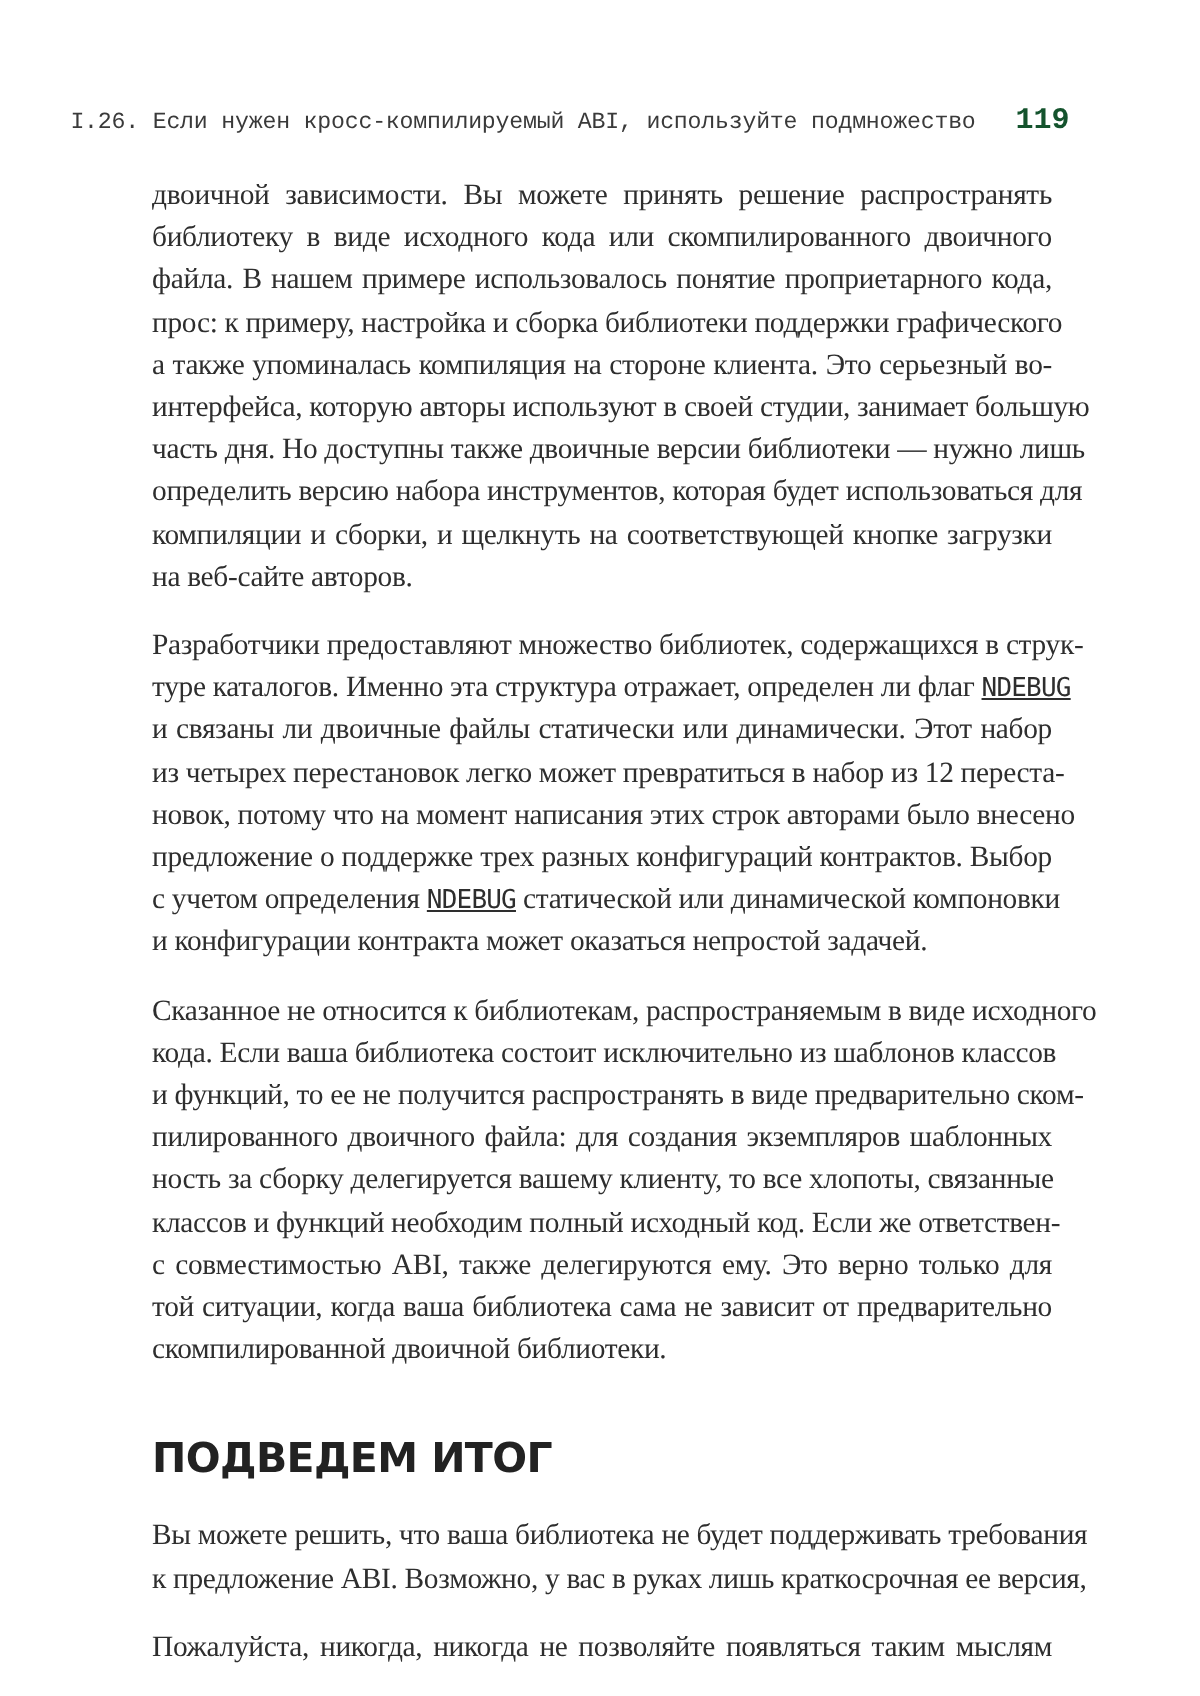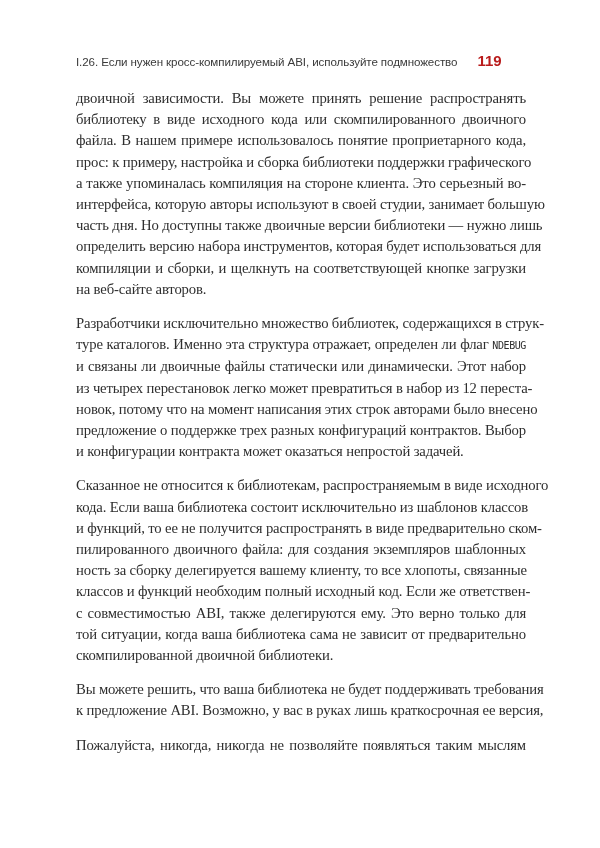--- a/index.html
+++ b/index.html
@@ -10,38 +10,38 @@
   body {
     width: 600px;
     height: 848px;
     position: relative;
     overflow: hidden;
     color: #2b2b2b;
   }
   .running-head {
     position: absolute;
     top: 52px;
-    left: 76px;
+    left: 60px;
     width: 450px;
     height: 20px;
     display: flex;
-    justify-content: flex-start;
+    justify-content: center;
     align-items: baseline;
-    font-family: Liberation Sans, sans-serif;
+    font-family: Liberation Mono, monospace;
   }
   .running-head .rh-title {
     font-size: 11.6px;
     color: #3a3a3a;
     letter-spacing: -0.1px;
     white-space: nowrap;
   }
   .running-head .rh-page {
     font-size: 15px;
     font-weight: bold;
-    color: #b91c1c;
+    color: #14532d;
     margin-left: 20px;
   }
   .content {
     position: absolute;
     top: 88px;
     left: 76px;
     width: 450px;
     font-family: "Liberation Serif", serif;
     font-size: 14.7px;
     line-height: 21.2px;
@@ -57,22 +57,23 @@
     text-align: justify;
     text-align-last: justify;
     white-space: nowrap;
     letter-spacing: -0.15px;
   }
   .content p .line.last {
     text-align-last: left;
   }
   .mono {
     font-family: "DejaVu Sans Mono", monospace;
-    font-size: 10px;
+    font-size: 13px;
     letter-spacing: -0.4px;
+    text-decoration: underline;
   }
   .section-title {
     font-family: "DejaVu Sans", sans-serif;
     font-size: 20.5px;
     font-weight: bold;
     color: #222222;
     letter-spacing: -0.3px;
     margin: 30px 0 16px 0;
     line-height: 26px;
   }
@@ -94,41 +95,43 @@
     <span class="line">прос: к примеру, настройка и сборка библиотеки поддержки графического</span>
     <span class="line">а также упоминалась компиляция на стороне клиента. Это серьезный во-</span>
     <span class="line">интерфейса, которую авторы используют в своей студии, занимает большую</span>
     <span class="line">часть дня. Но доступны также двоичные версии библиотеки — нужно лишь</span>
     <span class="line">определить версию набора инструментов, которая будет использоваться для</span>
     <span class="line">компиляции и сборки, и щелкнуть на соответствующей кнопке загрузки</span>
     <span class="line last">на веб-сайте авторов.</span>
   </p>
 
   <p>
-    <span class="line"><span>Разработчики исключительно множество библиотек, содержащихся в струк-</span></span>
+    <span class="line"><span>Разработчики предоставляют множество библиотек, содержащихся в струк-</span></span>
     <span class="line"><span>туре каталогов. Именно эта структура отражает, определен ли флаг </span><code class="mono">NDEBUG</code></span>
     <span class="line"><span>и связаны ли двоичные файлы статически или динамически. Этот набор</span></span>
     <span class="line"><span>из четырех перестановок легко может превратиться в набор из 12 переста-</span></span>
     <span class="line"><span>новок, потому что на момент написания этих строк авторами было внесено</span></span>
     <span class="line"><span>предложение о поддержке трех разных конфигураций контрактов. Выбор</span></span>
+    <span class="line"><span>с учетом определения </span><code class="mono">NDEBUG</code><span> статической или динамической компоновки</span></span>
     <span class="line last"><span>и конфигурации контракта может оказаться непростой задачей.</span></span>
   </p>
 
   <p>
     <span class="line">Сказанное не относится к библиотекам, распространяемым в виде исходного</span>
     <span class="line">кода. Если ваша библиотека состоит исключительно из шаблонов классов</span>
     <span class="line">и функций, то ее не получится распространять в виде предварительно ском-</span>
     <span class="line">пилированного двоичного файла: для создания экземпляров шаблонных</span>
     <span class="line">ность за сборку делегируется вашему клиенту, то все хлопоты, связанные</span>
     <span class="line">классов и функций необходим полный исходный код. Если же ответствен-</span>
     <span class="line">с совместимостью ABI, также делегируются ему. Это верно только для</span>
     <span class="line">той ситуации, когда ваша библиотека сама не зависит от предварительно</span>
     <span class="line last">скомпилированной двоичной библиотеки.</span>
   </p>
 
+  <h2 class="section-title">ПОДВЕДЕМ ИТОГ</h2>
 
   <p>
     <span class="line">Вы можете решить, что ваша библиотека не будет поддерживать требования</span>
     <span class="line">к предложение ABI. Возможно, у вас в руках лишь краткосрочная ее версия,</span>
   </p>
 
   <p>
     <span class="line">Пожалуйста, никогда, никогда не позволяйте появляться таким мыслям</span>
 
   </p>

